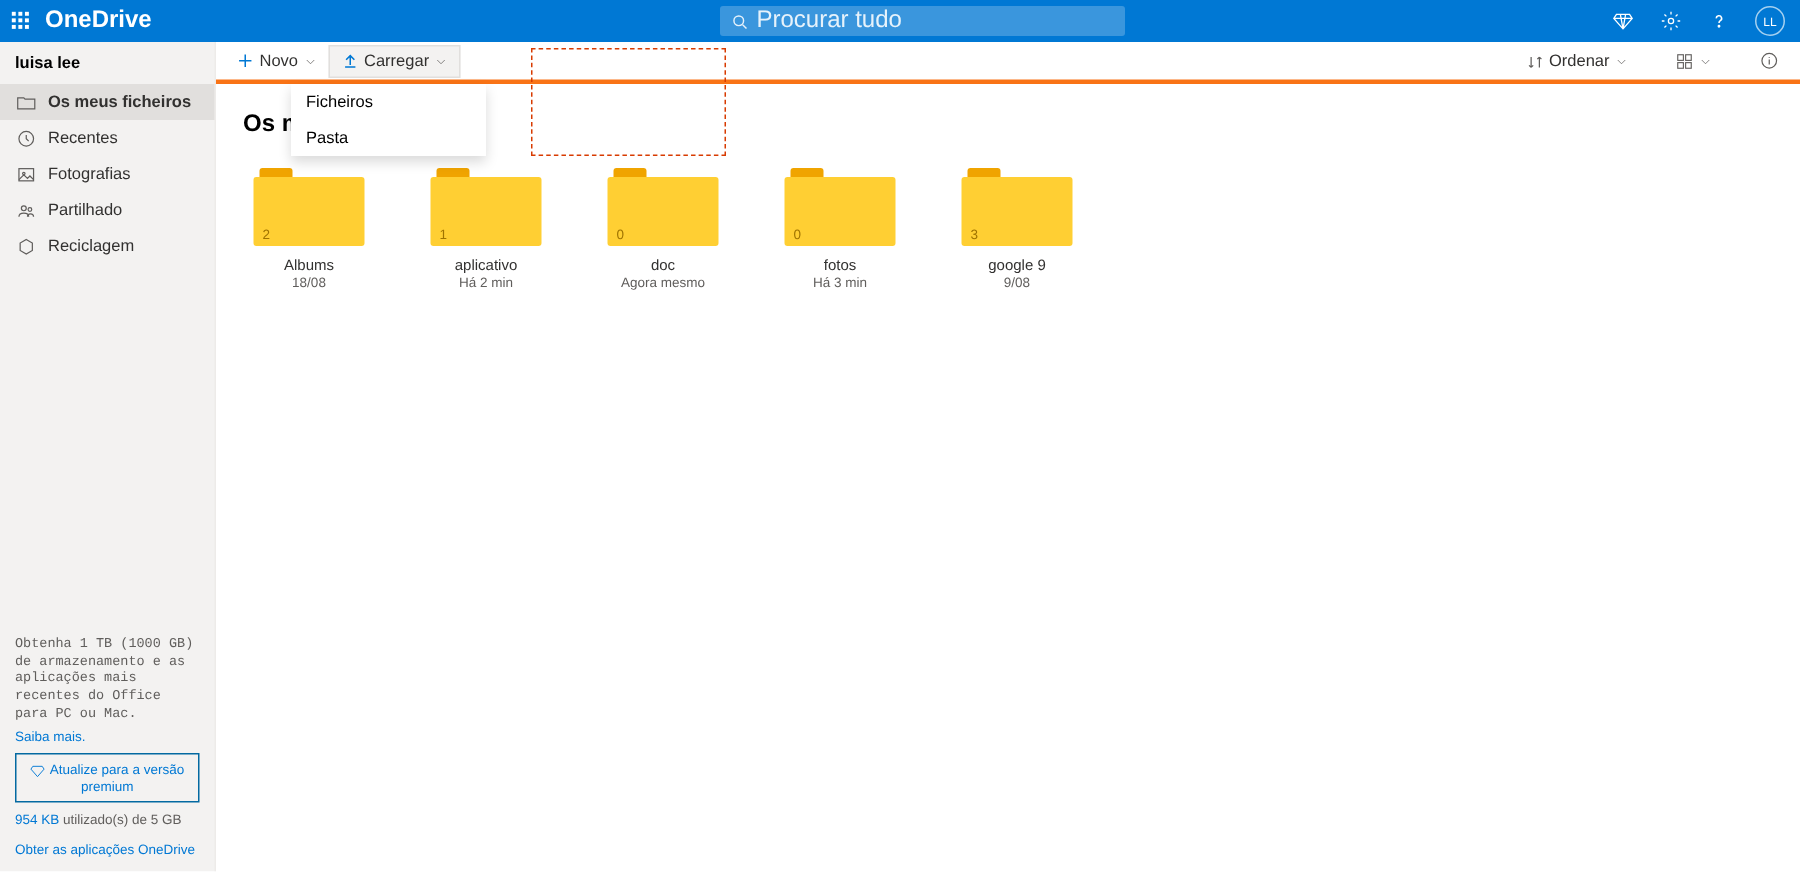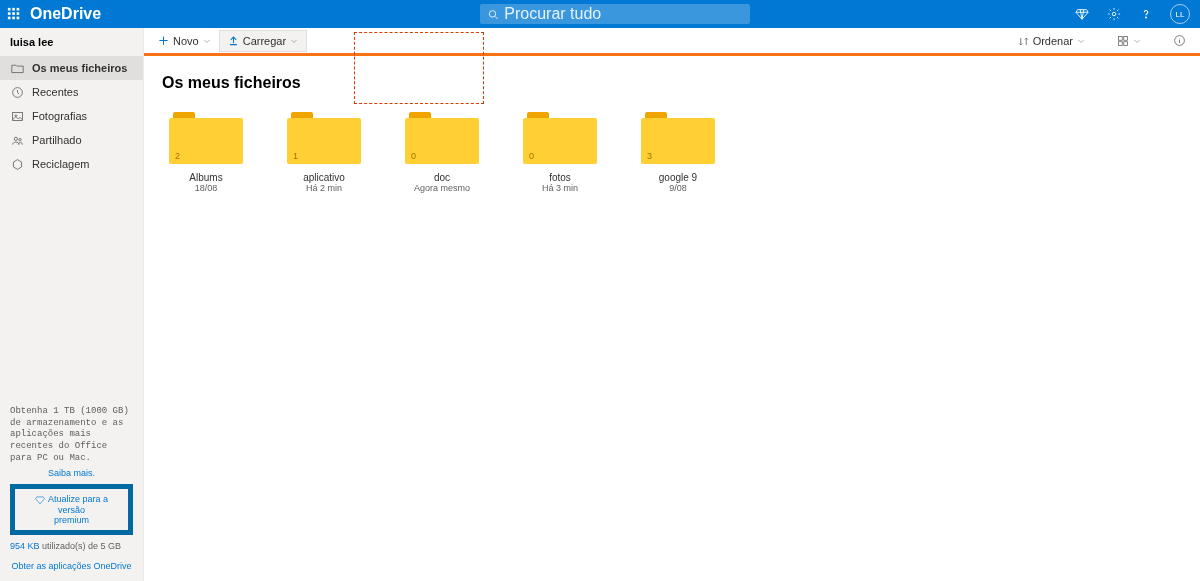--- a/index.html
+++ b/index.html
@@ -21,22 +21,22 @@
 
 .body { display: flex; height: calc(100% - 28px); }
 .sidebar { width: 144px; background: #f3f2f1; display: flex; flex-direction: column; border-right: 1px solid #edebe9; }
 .user { font-size: 11px; font-weight: 600; padding: 8px 10px; }
 .nav { flex: 0 0 auto; }
 .nav-item { display: flex; align-items: center; padding: 5px 10px; font-size: 11px; cursor: pointer; gap: 8px; color: #323130; }
 .nav-item.active { background: #e1dfdd; font-weight: 600; }
 .nav-item .icn { width: 14px; height: 14px; display: flex; align-items: center; justify-content: center; color: #605e5c; }
 .sidebar-bottom { margin-top: auto; padding: 10px; font-size: 9px; color: #605e5c; }
 .sidebar-bottom .pitch { line-height: 1.3; margin-bottom: 4px; font-family: Liberation Mono, monospace; }
-.sidebar-bottom .link { color: #0078d4; cursor: pointer; text-align: center; }
-.upgrade-btn { border: 5px solid #0369a1; color: #0078d4; padding: 5px 6px; margin: 6px 0; text-align: center; cursor: pointer; }
+.sidebar-bottom .link { color: #0078d4; cursor: pointer; }
+.upgrade-btn { border: 1px solid #0369a1; color: #0078d4; padding: 5px 6px; margin: 6px 0; text-align: center; cursor: pointer; }
 .upgrade-btn .sub { display: block; }
 .storage { margin-top: 6px; }
 
 
 .main { flex: 1; position: relative; }
 .toolbar { height: 28px; display: flex; align-items: center; padding: 0 6px; border-bottom: 3px solid #f97316; font-size: 11px; }
 .tb-btn { display: flex; align-items: center; gap: 4px; padding: 4px 8px; cursor: pointer; color: #323130; }
 .tb-btn.upload { border: 1px solid #e1dfdd; background: #f3f2f1; }
 .toolbar-right { margin-left: auto; display: flex; align-items: flex-end; gap: 16px; color: #605e5c; }
 
@@ -216,20 +216,24 @@
         </div>
         <div class="tb-btn">
           <svg width="13" height="13" viewBox="0 0 16 16" stroke="#605e5c" fill="none">
               <circle cx="8" cy="8" r="6"></circle>
               <path d="M8 7v4M8 5v.5"></path>
             </svg>
         </div>
       </div>
     </div>
 
+    <div class="dropdown">
+      <div class="dropdown-item">Ficheiros</div>
+      <div class="dropdown-item">Pasta</div>
+    </div>
     <div class="annotation-box"></div>
 
     <div class="page-title">Os meus ficheiros</div>
 
     <div class="files">
       <div class="file">
         <div class="folder-icon">
             <div class="folder-tab"></div>
             <div class="folder-body"></div>
             <div class="folder-count">2</div>

